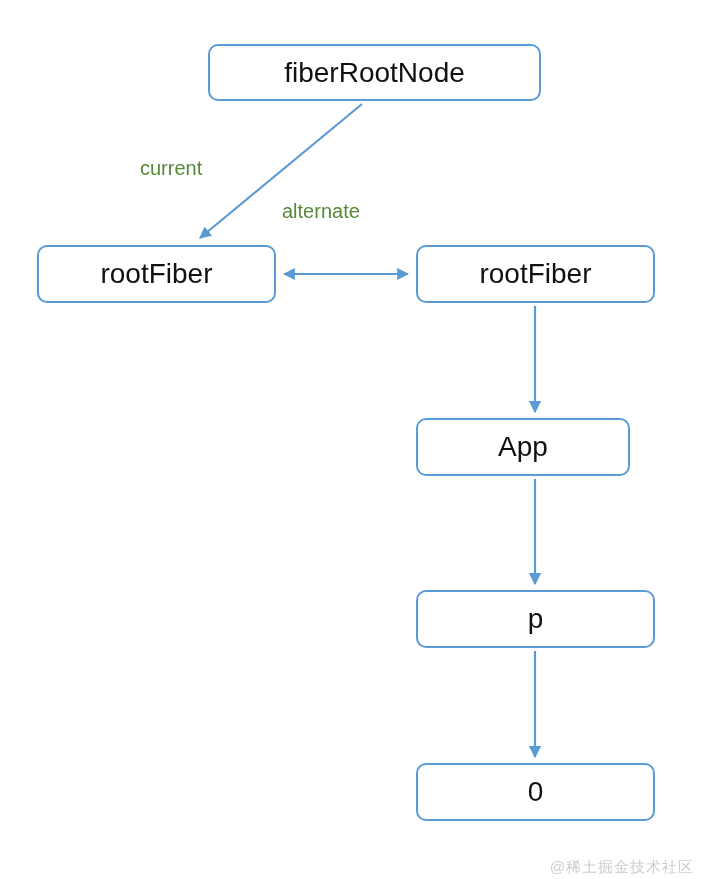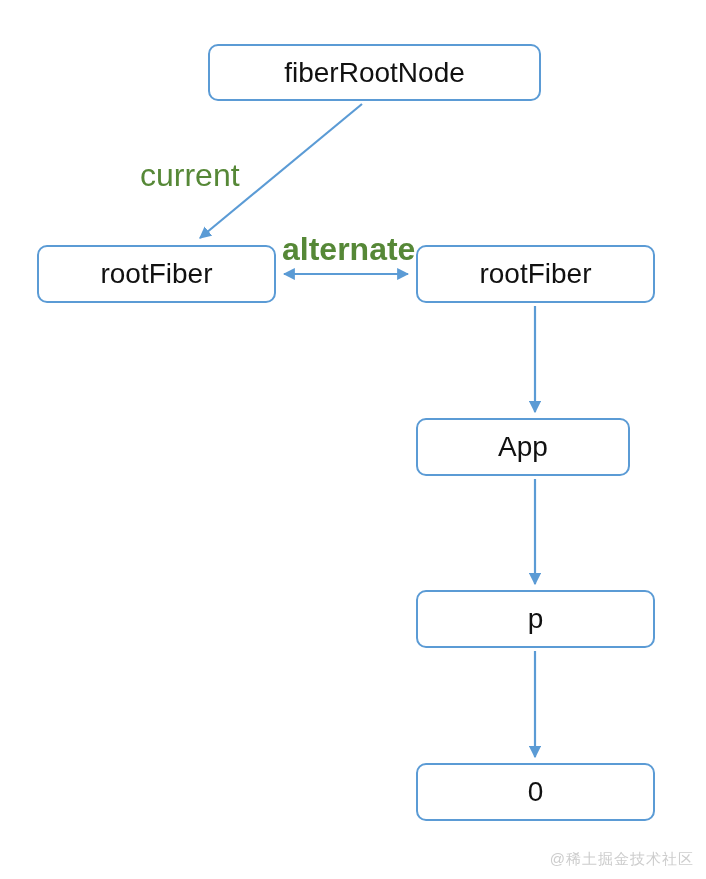--- a/index.html
+++ b/index.html
@@ -42,30 +42,30 @@
     white-space: nowrap;
   }
   .node-fiber-root { left: 208px; top: 44px;  width: 333px; height: 57px; }
   .node-root-left  { left: 37px;  top: 245px; width: 239px; height: 58px; }
   .node-root-right { left: 416px; top: 245px; width: 239px; height: 58px; }
   .node-app        { left: 416px; top: 418px; width: 214px; height: 58px; }
   .node-p          { left: 416px; top: 590px; width: 239px; height: 58px; }
   .node-zero       { left: 416px; top: 763px; width: 239px; height: 58px; }
   .edge-label {
     position: absolute;
-    font-size: 32px;
+    font-size: 20px;
     color: var(--label-green, #568837);
     white-space: nowrap;
   }
   .edge-label-current   { left: 140px; top: 157px; }
-  .edge-label-alternate { left: 282px; top: 231px; font-weight: bold; }
+  .edge-label-alternate { left: 282px; top: 200px; }
   .watermark {
     position: absolute;
     right: 12px;
-    bottom: 10px;
+    bottom: 2px;
     font-size: 15px;
     color: var(--watermark-gray, #CDCDCD);
     letter-spacing: 1px;
   }
 </style>
 </head>
 <body>
 
 <div class="canvas">
 

